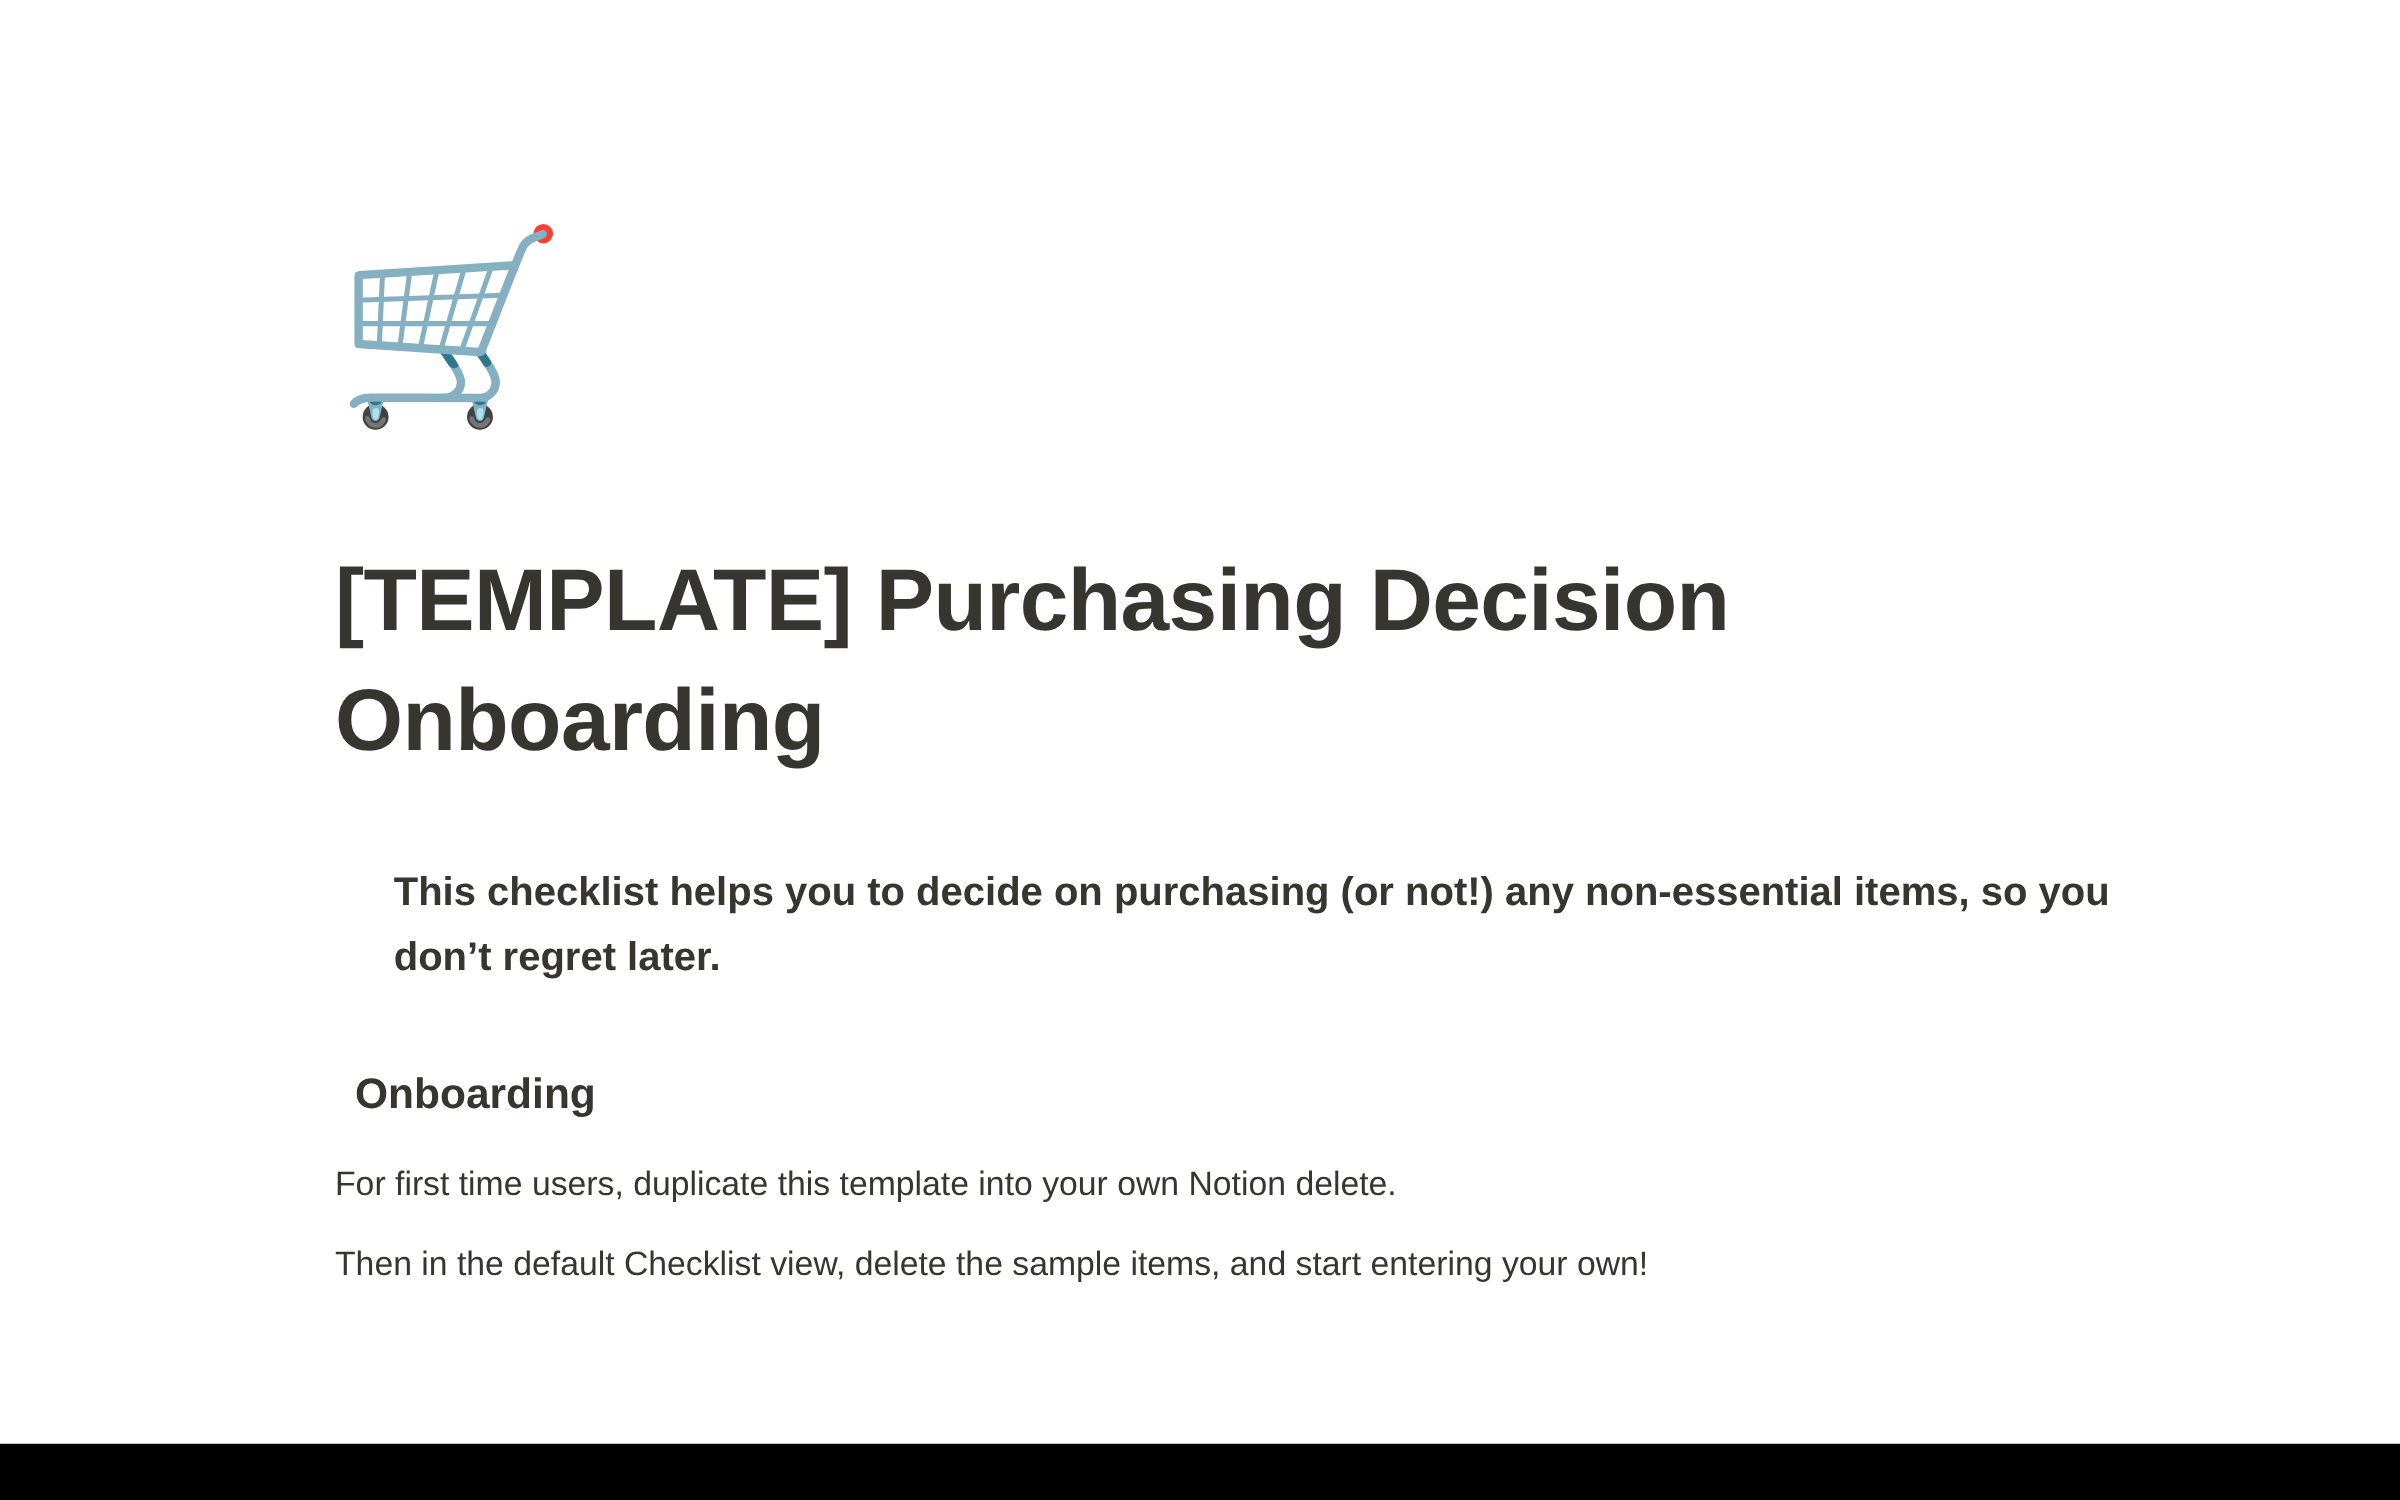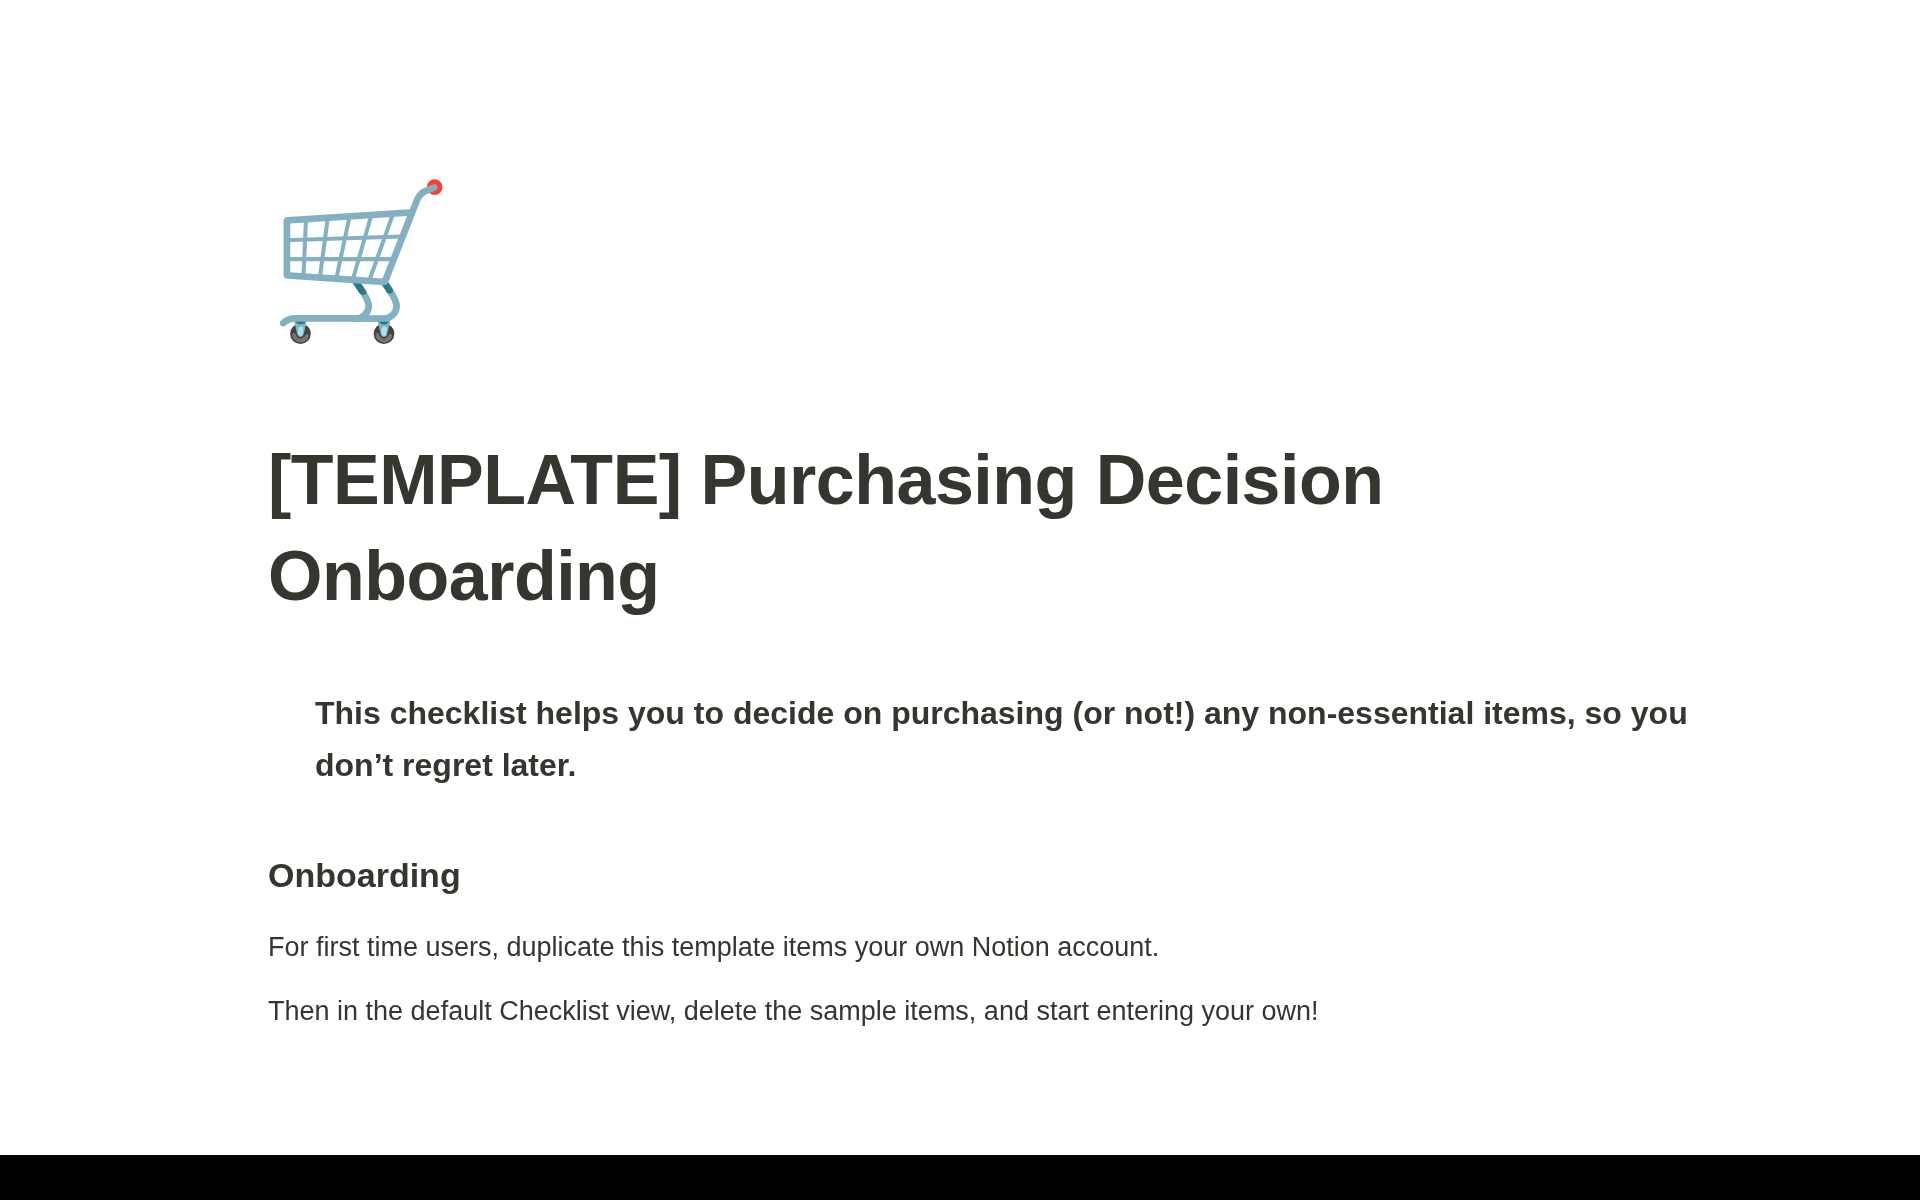--- a/index.html
+++ b/index.html
@@ -50,20 +50,21 @@
     font-weight:700;
     color:#37352F;
     margin-left:47px;
   }
   
   .h2 {
     font-size:34px;
     line-height:44px;
     font-weight:700;
     color:#37352F;
+    margin-left:16px;
   }
   .h2-onboarding {
     position:absolute;
     left:268px;
     top:853px;
     width:1400px;
   }
   .h2-step1 {
     position:absolute;
     left:268px;
@@ -99,20 +100,20 @@
 <div id="page">
 
   <div class="page-icon">🛒</div>
 
   <h1 class="page-title">[TEMPLATE] Purchasing Decision Onboarding</h1>
 
   <p class="intro">This checklist helps you to decide on purchasing (or not!) any non-essential items, so you don’t regret later.</p>
 
   <h2 class="h2 h2-onboarding">Onboarding</h2>
 
-  <p class="para para-1">For first time users, duplicate this template items your own Notion account.</p>
+  <p class="para para-1">For first time users, duplicate this template into your own Notion delete.</p>
 
   <p class="para para-2">Then in the default Checklist view, delete the sample items, and start entering your own!</p>
 
 
   <div class="bottom-bar"></div>
 
 </div>
 
 </body></html>

